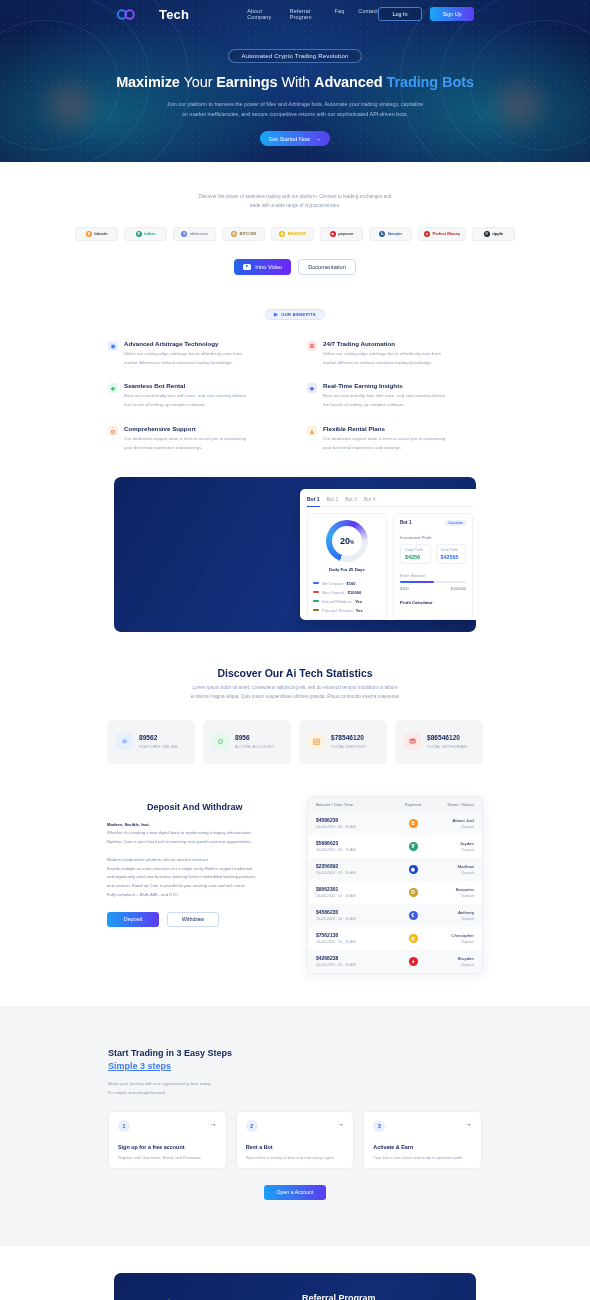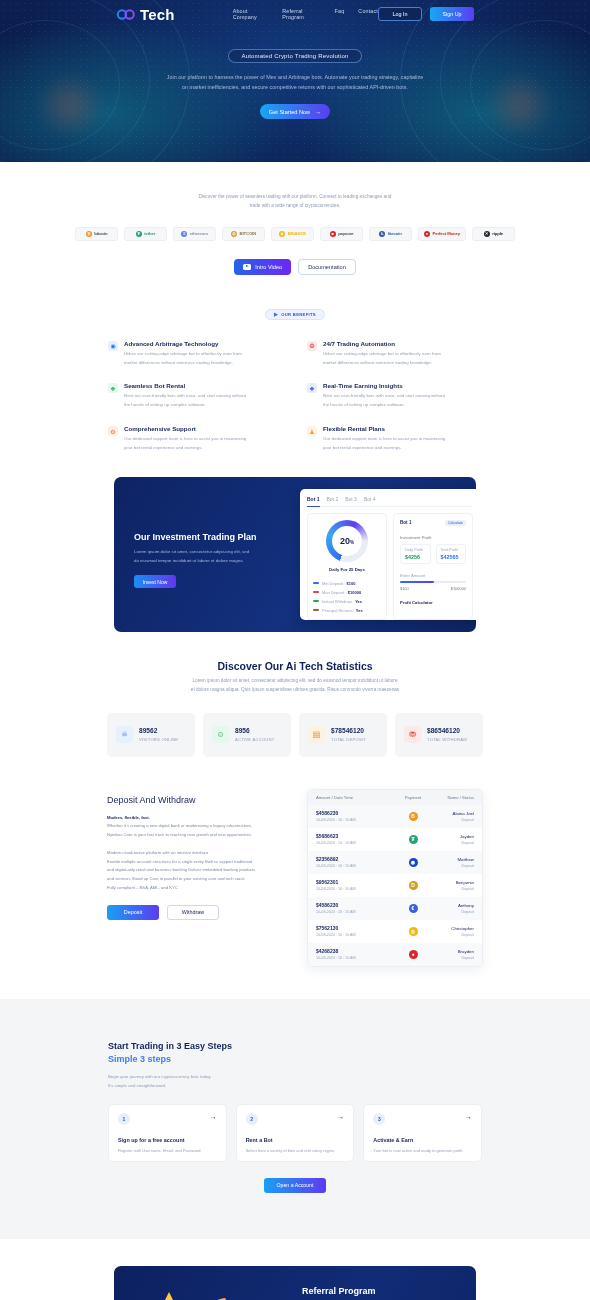--- a/index.html
+++ b/index.html
@@ -39,21 +39,21 @@
 
   
   .nav {
     position: relative; z-index: 4;
     height: 28px; display:flex; align-items:center;
     padding: 0 16px;
   }
   .brand { display:flex; align-items:center; gap:4px; margin-left: 100px; }
   .brand-mark { display:flex; align-items:center; }
   .brand-mark svg { display:block; }
-  .brand-text { color:#fff; font-size:15px; font-weight:700; letter-spacing:.2px; }
+  .brand-text { color:#fff; font-size:13px; font-weight:700; letter-spacing:.2px;margin-left:19px; }
   .nav-links { display:flex; gap:14px; margin-left:58px; }
   .nav-links a {
     color:#c9d6ee; font-size:5.4px; text-decoration:none; letter-spacing:.15px;
   }
   .nav-actions { margin-left:auto; display:flex; gap:8px; margin-right:100px; }
   .btn-login {
     width:44px; height:14px; border:1px solid #4a7fd4; border-radius:3px;
     color:#fff; font-size:5.4px; display:flex; align-items:center; justify-content:center;
     background: rgba(12,30,70,.4);
   }
@@ -212,37 +212,37 @@
   .v-green { color:#12a05d; }
   .v-blue { color:#2b6ef5; }
   .amt-lbl { font-size:4.2px; color:#9aa5bb; margin-top:9px; }
   .slider { height:1.8px; background:#e7ebf3; border-radius:1px; margin-top:3px; position:relative; }
   .slider-fill { position:absolute; left:0; top:0; height:100%; width:52%; border-radius:1px; background: linear-gradient(90deg,#2b6ef5,#5a3ef0); }
   .amt-row { display:flex; justify-content:space-between; margin-top:3px; }
   .amt-row span { font-size:3.9px; color:#6d7a94; }
   .calc-foot { font-size:4.2px; font-weight:700; color:#16245b; margin-top:9px; }
 
   
-  .stats { padding-top:28px; }
+  .stats { padding-top:35px; }
   .stat-row { display:flex; justify-content:center; gap:8px; margin-top:18px; }
   .stat {
     width:88px; height:44px; border-radius:5px; background:#f4f5f7;
     display:flex; align-items:center; gap:6px; padding:0 9px;
   }
   .stat-ico {
     width:17px; height:17px; border-radius:4px; flex:0 0 auto;
     display:flex; align-items:center; justify-content:center; font-size:8px;
   }
   .stat-v { font-size:6.6px; font-weight:700; color:#16245b; }
   .stat-k { font-size:4.2px; color:#93a0b8; margin-top:3px; letter-spacing:.2px; }
 
   
   .dw { padding-top:32px; display:flex; justify-content:center; gap:14px; }
   .dw-left { width:186px; padding-top:6px; }
-  .dw-h { font-size:9px; font-weight:400; color:#16245b; }
+  .dw-h { font-size:9px; font-weight:700; color:#16245b;margin-left:40px; }
   .dw-b { font-size:4.2px; color:#7b8aa5; line-height:2.1; margin-top:9px; }
   .dw-b b { color:#16245b; font-weight:700; }
   .dw-btns { display:flex; gap:8px; margin-top:12px; }
   .btn-dep {
     width:52px; height:15px; border-radius:3px; color:#fff; font-size:5.4px;
     background: linear-gradient(90deg,#1b9ef5 0%, #5b3df0 100%);
     display:flex; align-items:center; justify-content:center;
   }
   .btn-wd {
     width:52px; height:15px; border-radius:3px; color:#16245b; font-size:5.4px;
@@ -269,21 +269,21 @@
     width:9px; height:9px; border-radius:50%; color:#fff; font-size:5px; font-weight:700;
     display:flex; align-items:center; justify-content:center;
   }
   .tx-nm { font-size:4.4px; color:#16245b; }
   .tx-st { font-size:3.7px; color:#98a3b8; margin-top:2px; }
 
   
   .steps { margin-top:32px; background:#f4f5f7; padding:26px 0 30px; }
   .steps-inner { width:374px; margin:16px auto; }
   .steps-h { font-size:9px; font-weight:700; color:#16245b; }
-  .steps-h2 { font-size:9px; font-weight:700; color:#3f7df0; margin-top:3px; }
+  .steps-h2 { font-size:9px; font-weight:700; color:#3f7df0; margin-top:3px;text-decoration:underline; }
   .steps-p { font-size:4.3px; color:#8d9bb5; line-height:2.1; margin-top:8px; }
   .step-row { display:flex; gap:9px; margin-top:14px; }
   .step {
     flex:1; background:#fff; border:1px solid #eceef2; border-radius:5px;
     height:58px; padding:8px 9px; position:relative;
   }
   .step-num {
     width:12px; height:12px; border-radius:50%; background:#e8eefc;
     display:flex; align-items:center; justify-content:center;
     font-size:5px; font-weight:700; color:#2b4fd8;
@@ -346,20 +346,23 @@
       <a>Contact</a>
     </div>
     <div class="nav-actions">
       <div class="btn-login">Log In</div>
       <div class="btn-signup">Sign Up</div>
     </div>
   </nav>
 
   <div class="hero-body">
     <div class="pill">Automated Crypto Trading Revolution</div>
+    <h1 class="hero-h1">
+      <b>Maximize</b><span> Your </span><b>Earnings</b><span> With </span><b>Advanced </b><span class="accent">Trading Bots</span>
+    </h1>
     <p class="hero-p">
       <span>Join our platform to harness the power of Mev and Arbitrage bots. Automate your trading strategy, capitalize</span><br>
       <span>on market inefficiencies,  and secure competitive returns with our sophisticated API-driven bots.</span>
     </p>
     <div class="btn-hero">
       <span>Get Started Now</span>
       <span class="arr">→</span>
     </div>
   </div>
 </section>
@@ -463,28 +466,20 @@
           <div class="ben-h">Flexible Rental Plans</div>
           <div class="ben-p">Our dedicated support team is here to assist you in maximizing<br>your bot rental experience and earnings.</div>
         </div>
       </div>
     </div>
 </section>
 
 <section class="plan-wrap">
   <div class="plan">
     <div class="plan-dots"></div>
-    <div class="plan-left">
-      <div class="plan-h">Our Investment Trading Plan</div>
-      <div class="plan-p">
-        <span>Lorem ipsum dolor sit amet, consectetur adipiscing elit, sed</span><br>
-        <span>do eiusmod tempor incididunt ut labore et dolore magna</span>
-      </div>
-      <div class="btn-invest">Invest Now</div>
-    </div>
 
     <div class="plan-card">
       <div class="bot-tabs" id="bot-tabs">
           <span class="bot-tab on">Bot 1</span>
           <span class="bot-tab">Bot 2</span>
           <span class="bot-tab">Bot 3</span>
           <span class="bot-tab">Bot 4</span>
         </div>
       <div class="plan-cols">
         <div class="plan-donutbox">

